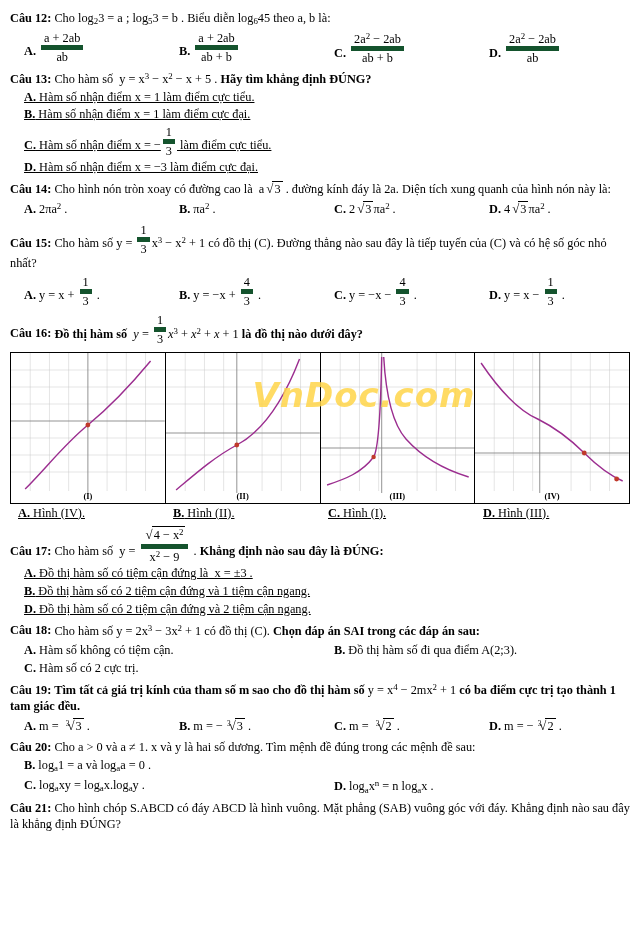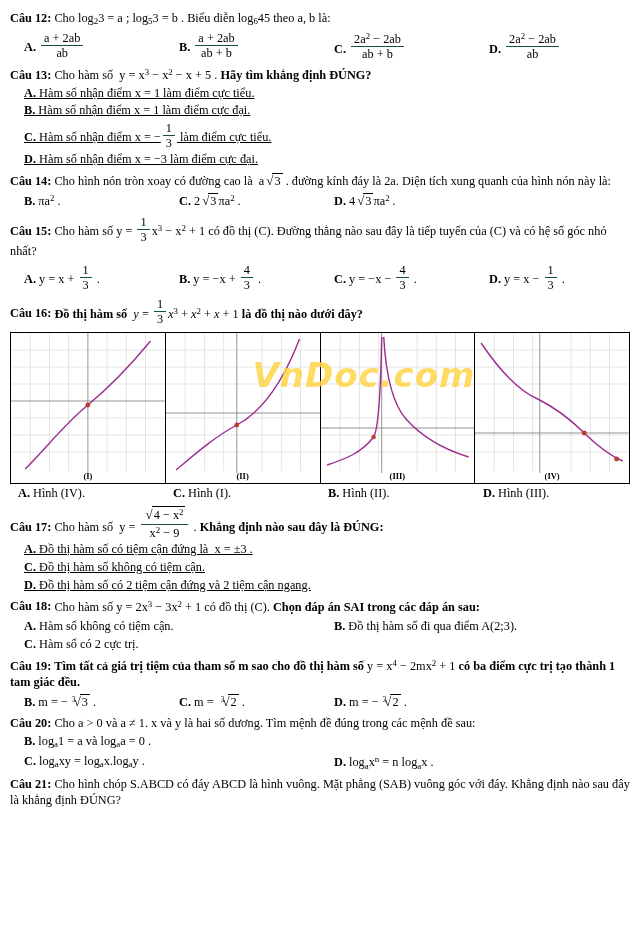--- a/index.html
+++ b/index.html
@@ -50,21 +50,21 @@
   .ital { font-style: italic; }
   
   .frac {
     display: inline-block;
     vertical-align: -0.48em;
     text-align: center;
     margin: 0 2px;
   }
   .frac .num {
     display: block;
-    border-bottom: 1px solid #14532d;
+    border-bottom: 5px solid #14532d;
     padding: 0 3px;
     line-height: 1.15;
   }
   .frac .den {
     display: block;
     padding: 0 3px;
     line-height: 1.15;
   }
   sub { font-size: 0.72em; vertical-align: -0.28em; }
   sup { font-size: 0.72em; vertical-align: 0.5em; }
@@ -135,20 +135,21 @@
     margin-left: 44px;
   }
   .figcaption-row {
     display: flex;
     margin-top: 2px;
   }
   .figcaption-row > div {
     width: 25%;
     padding-left: 8px;
     box-sizing: border-box;
+    text-decoration: underline;
   }
   .figcaption-row b { font-weight: bold; }
 </style>
 </head>
 <body>
 
 <div class="page">
 
   <div class="q">
     <div class="qhead">
@@ -181,20 +182,21 @@
     <div class="optline"><b>C.</b> Hàm số nhận điểm x = −<span class="frac"><span class="num">1</span><span class="den">3</span></span> làm điểm cực tiểu.</div>
     <div class="optline"><b>D.</b> Hàm số nhận điểm x = −3 làm điểm cực đại.</div>
   </div>
 
   <div class="q">
     <div class="qhead">
       <span>Câu 14:</span>
       <span class="normal">Cho hình nón tròn xoay có đường cao là &nbsp;a<span class="sqrt"><span class="rad">√</span><span class="body">3</span></span> . đường kính đáy là 2a. Diện tích xung quanh của hình nón này là:</span>
     </div>
     <div class="opts-row cols4">
+      <div class="opt"><b>A.</b> 2πa<sup>2</sup> .</div>
       <div class="opt"><b>B.</b> πa<sup>2</sup> .</div>
       <div class="opt"><b>C.</b> 2<span class="sqrt"><span class="rad">√</span><span class="body">3</span></span>πa<sup>2</sup> .</div>
       <div class="opt"><b>D.</b> 4<span class="sqrt"><span class="rad">√</span><span class="body">3</span></span>πa<sup>2</sup> .</div>
     </div>
   </div>
 
   <div class="q">
     <div class="qhead">
       <span>Câu 15:</span>
       <span class="normal">Cho hàm số y = <span class="frac"><span class="num">1</span><span class="den">3</span></span>x<sup>3</sup> − x<sup>2</sup> + 1 có đồ thị (C). Đường thẳng nào sau đây là tiếp tuyến của (C) và có hệ số góc nhỏ nhất?</span>
@@ -314,56 +316,57 @@
           <div class="figlabel">(IV)</div>
         </div>
       </div>
       <div class="watermark">
         <span>VnDoc.com</span>
       </div>
     </div>
 
     <div class="figcaption-row">
       <div><b>A.</b> Hình (IV).</div>
+      <div><b>B.</b> Hình (II).</div>
       <div><b>C.</b> Hình (I).</div>
-      <div><b>B.</b> Hình (II).</div>
       <div><b>D.</b> Hình (III).</div>
     </div>
   </div>
 
   <div class="q">
     <div class="qhead">
       <span>Câu 17:</span>
       <span class="normal">Cho hàm số &nbsp;y = <span class="frac"><span class="num"><span class="sqrt"><span class="rad">√</span><span class="body">4 − x<sup>2</sup></span></span></span><span class="den">x<sup>2</sup> − 9</span></span> . <b>Khẳng định nào sau đây là ĐÚNG:</b></span>
     </div>
     <div class="optline"><b>A.</b> Đồ thị hàm số có tiệm cận đứng là &nbsp;x = ±3 .</div>
-    <div class="optline"><b>C.</b> Đồ thị hàm số không có tiệm cận.</div>
+    <div class="optline"><b>B.</b> Đồ thị hàm số có 2 tiệm cận đứng và 1 tiệm cận ngang.</div>
     <div class="optline"><b>D.</b> Đồ thị hàm số có 2 tiệm cận đứng và 2 tiệm cận ngang.</div>
   </div>
 
   <div class="q">
     <div class="qhead">
       <span>Câu 18:</span>
       <span class="normal">Cho hàm số y = 2x<sup>3</sup> − 3x<sup>2</sup> + 1 có đồ thị (C). <b>Chọn đáp án SAI trong các đáp án sau:</b></span>
     </div>
     <div class="opts-row cols2">
       <div class="opt"><b>A.</b> Hàm số không có tiệm cận.</div>
       <div class="opt"><b>B.</b> Đồ thị hàm số đi qua điểm A(2;3).</div>
     </div>
     <div class="opts-row cols2">
       <div class="opt"><b>C.</b> Hàm số có 2 cực trị.</div>
     </div>
   </div>
 
   <div class="q">
     <div class="qhead">
       <span>Câu 19:</span>
-      <span class="normal"><b>Tìm tất cả giá trị tiệm của tham số m sao cho đồ thị hàm số</b> y = x<sup>4</sup> − 2mx<sup>2</sup> + 1 <b>có ba điểm cực trị tạo thành 1 tam giác đều.</b></span>
+      <span class="normal"><b>Tìm tất cả giá trị kính của tham số m sao cho đồ thị hàm số</b> y = x<sup>4</sup> − 2mx<sup>2</sup> + 1 <b>có ba điểm cực trị tạo thành 1 tam giác đều.</b></span>
     </div>
     <div class="opts-row cols4">
+      <div class="opt"><b>A.</b> m = <span class="nthroot"><span class="idx">3</span><span class="sqrt"><span class="rad">√</span><span class="body">3</span></span></span> .</div>
       <div class="opt"><b>B.</b> m = −<span class="nthroot"><span class="idx">3</span><span class="sqrt"><span class="rad">√</span><span class="body">3</span></span></span> .</div>
       <div class="opt"><b>C.</b> m = <span class="nthroot"><span class="idx">3</span><span class="sqrt"><span class="rad">√</span><span class="body">2</span></span></span> .</div>
       <div class="opt"><b>D.</b> m = −<span class="nthroot"><span class="idx">3</span><span class="sqrt"><span class="rad">√</span><span class="body">2</span></span></span> .</div>
     </div>
   </div>
 
   <div class="q">
     <div class="qhead">
       <span>Câu 20:</span>
       <span class="normal">Cho a &gt; 0 và a ≠ 1. x và y là hai số dương. Tìm mệnh đề đúng trong các mệnh đề sau:</span>

